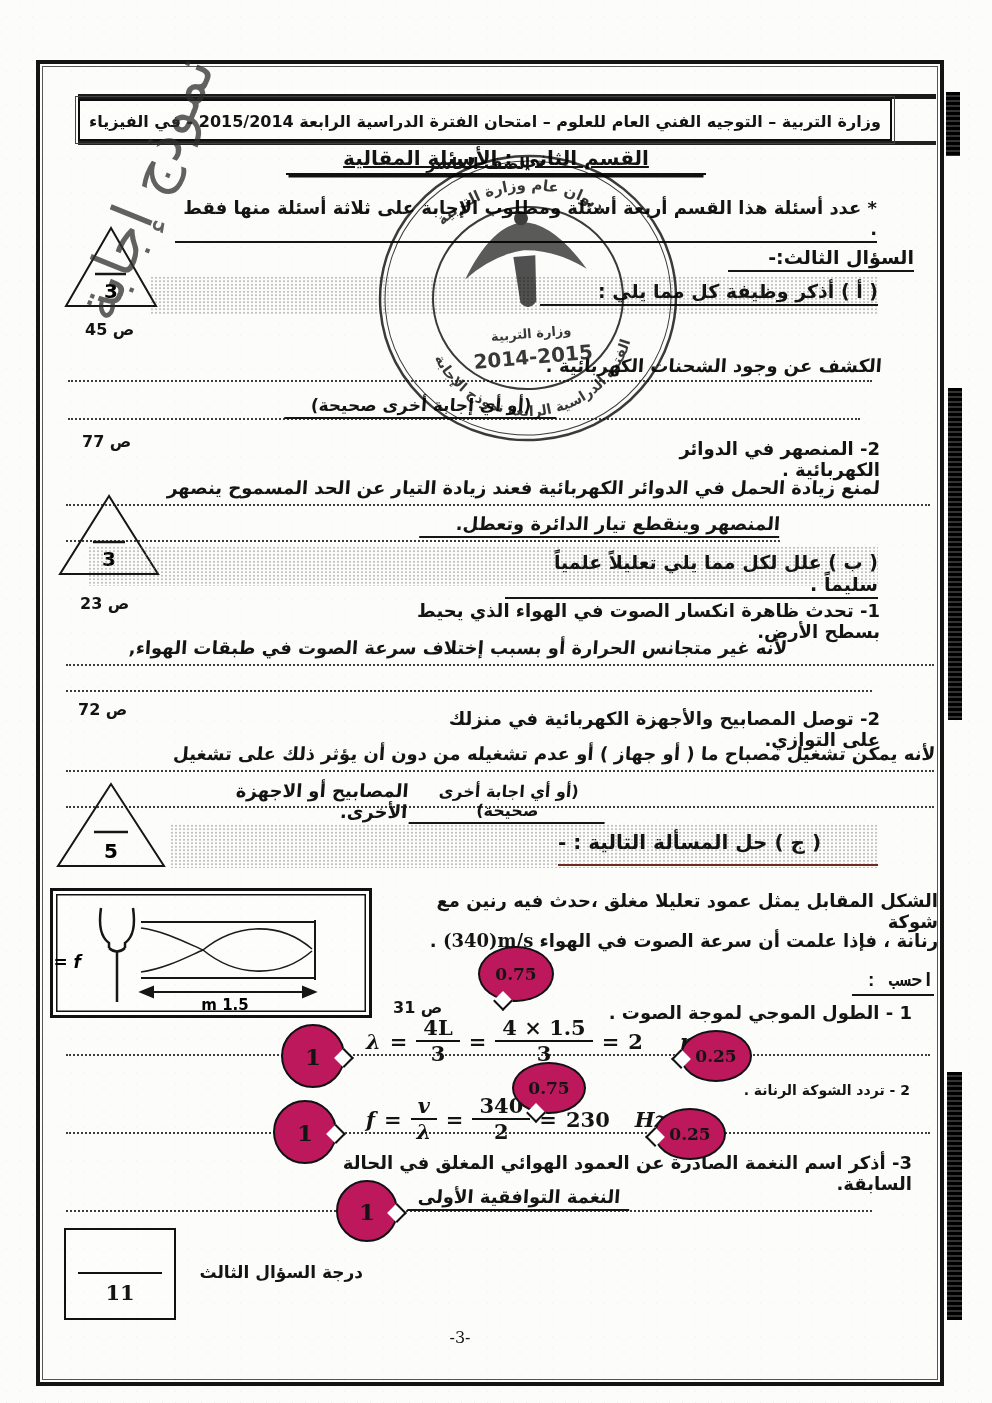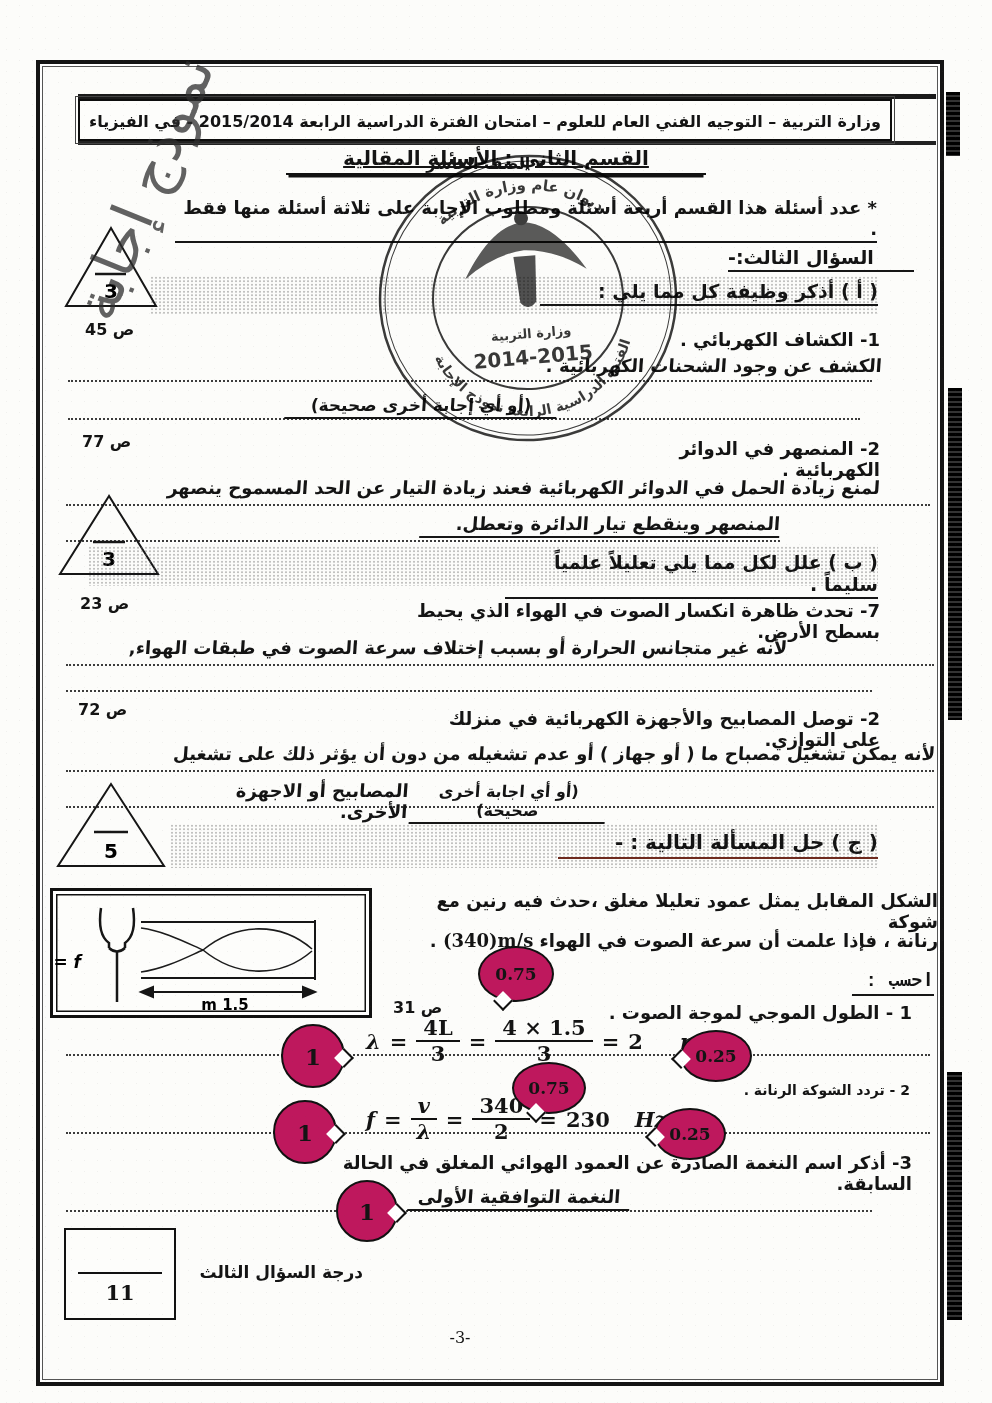--- a/index.html
+++ b/index.html
@@ -50,33 +50,32 @@
        line-height:42px;font-size:16px;text-align:center;padding:0 8px;background:#fdfdfb;">وزارة التربية – التوجيه الفني العام للعلوم – امتحان الفترة الدراسية الرابعة 2015/2014 - في الفيزياء – الصف العاشر</div>
 
   <div class="abs" style="left:-40px;top:150px;width:380px;height:80px;transform:rotate(-68deg);
        font-size:58px;color:#2e2e2e;opacity:.75;text-align:center;z-index:9;">نموذج إجابة</div>
 
   <div class="abs ar" style="left:286px;top:146px;width:420px;text-align:center;font-size:20px;
        border-bottom:2.5px solid #111;box-shadow:0 5px 0 -2.5px #111;padding-bottom:3px;text-decoration:underline;">القسم الثاني : الأسئلة المقالية</div>
 
   <div class="abs ar uline" style="left:175px;top:197px;width:702px;text-align:right;font-size:18px;">* عدد أسئلة هذا القسم أربعة أسئلة ومطلوب الإجابة على ثلاثة أسئلة منها فقط .</div>
 
-  <div class="abs ar uline" style="left:728px;top:246px;width:186px;text-align:left;font-size:19px;">السؤال الثالث:-</div>
+  <div class="abs ar uline" style="left:728px;top:246px;width:186px;text-align:right;font-size:19px;">السؤال الثالث:-</div>
 
   <div class="abs band" style="left:150px;top:276px;width:728px;height:38px;"></div>
   <div class="abs ar uline" style="left:540px;top:280px;width:338px;text-align:right;font-size:19px;">( أ ) أذكر وظيفة كل مما يلي :</div>
 
   <svg class="abs" style="left:62px;top:224px;" width="98" height="86">
     <polygon points="49,4 4,82 94,82" fill="none" stroke="#161616" stroke-width="2"></polygon>
     <line x1="33" y1="50" x2="64" y2="50" stroke="#161616" stroke-width="2.5"></line>
     <text x="49" y="74" text-anchor="middle" font-size="20" font-weight="bold">3</text>
   </svg>
 
   <div class="abs pg" style="left:85px;top:320px;">ص 45</div>
-  <div class="abs ar" style="left:560px;top:329px;width:320px;text-align:right;font-size:18px;">1- الكشاف الكهربائي .</div>
 
   <div class="abs dots" style="left:68px;top:380px;width:804px;"></div>
   <div class="abs ar hand" style="left:430px;top:355px;width:452px;text-align:right;font-size:18px;z-index:11;">الكشف عن وجود الشحنات الكهربائية .</div>
 
   <div class="abs dots" style="left:68px;top:418px;width:792px;"></div>
   <div class="abs ar hand uline" style="left:285px;top:395px;width:272px;text-align:center;font-size:17px;z-index:11;">(أو أي إجابة أخرى صحيحة)</div>
 
   <div class="abs pg" style="left:82px;top:432px;">ص 77</div>
   <div class="abs ar" style="left:592px;top:438px;width:288px;text-align:right;font-size:18px;">2- المنصهر في الدوائر الكهربائية .</div>
 
@@ -89,21 +88,21 @@
   <svg class="abs" style="left:56px;top:492px;" width="106" height="86">
     <polygon points="53,4 4,82 102,82" fill="none" stroke="#161616" stroke-width="2"></polygon>
     <line x1="37" y1="50" x2="69" y2="50" stroke="#161616" stroke-width="2.5"></line>
     <text x="53" y="74" text-anchor="middle" font-size="20" font-weight="bold">3</text>
   </svg>
 
   <div class="abs band" style="left:88px;top:546px;width:790px;height:40px;"></div>
   <div class="abs ar uline" style="left:505px;top:551px;width:373px;text-align:right;font-size:19px;">( ب ) علل لكل مما يلي تعليلاً علمياً سليماً .</div>
 
   <div class="abs pg" style="left:80px;top:594px;">ص 23</div>
-  <div class="abs ar" style="left:398px;top:600px;width:482px;text-align:right;font-size:18px;">7- تحدث ظاهرة انكسار الصوت في الهواء الذي يحيط بسطح الأرض.</div>
+  <div class="abs ar" style="left:398px;top:600px;width:482px;text-align:right;font-size:18px;">1- تحدث ظاهرة انكسار الصوت في الهواء الذي يحيط بسطح الأرض.</div>
 
   <div class="abs dots" style="left:66px;top:664px;width:868px;"></div>
   <div class="abs ar hand" style="left:105px;top:637px;width:682px;text-align:right;font-size:18px;z-index:11;">لأنه غير متجانس الحرارة أو بسبب إختلاف سرعة الصوت في طبقات الهواء,</div>
 
   <div class="abs dots" style="left:66px;top:690px;width:806px;"></div>
 
   <div class="abs pg" style="left:78px;top:700px;">ص 72</div>
   <div class="abs ar" style="left:420px;top:708px;width:460px;text-align:right;font-size:18px;">2- توصل المصابيح والأجهزة الكهربائية في منزلك على التوازي.</div>
 
   <div class="abs dots" style="left:66px;top:770px;width:868px;"></div>
@@ -113,22 +112,22 @@
   <div class="abs ar hand" style="left:178px;top:780px;width:230px;text-align:right;font-size:18px;z-index:11;">المصابيح أو الاجهزة الأخرى.</div>
   <div class="abs ar hand uline" style="left:410px;top:782px;width:196px;text-align:center;font-size:16px;z-index:11;">(أو أي اجابة أخرى صحيحة)</div>
 
   <svg class="abs" style="left:54px;top:780px;" width="114" height="90">
     <polygon points="57,4 4,86 110,86" fill="none" stroke="#161616" stroke-width="2"></polygon>
     <line x1="40" y1="52" x2="74" y2="52" stroke="#161616" stroke-width="2.5"></line>
     <text x="57" y="78" text-anchor="middle" font-size="20" font-weight="bold">5</text>
   </svg>
 
   <div class="abs band" style="left:170px;top:824px;width:708px;height:44px;"></div>
-  <div class="abs ar" style="left:558px;top:830px;width:320px;text-align:right;font-size:20px;
-       border-bottom:2.5px solid #6e2a1e;padding-bottom:3px;">( ج ) حل المسألة التالية : -</div>
+  <div class="abs ar" style="left:558px;top:830px;width:320px;text-align:left;font-size:20px;
+       border-bottom:2.5px solid #6e2a1e;padding-bottom:10px;">( ج ) حل المسألة التالية : -</div>
 
   <div class="abs" style="left:50px;top:888px;width:322px;height:130px;border:3px solid #111;
        box-shadow:inset 0 0 0 3px #fff,inset 0 0 0 4.5px #111;background:#fdfdfb;z-index:11;">
     <svg width="316" height="122" style="position:absolute;left:0;top:1px;">
 
       <g stroke="#161616" stroke-width="2.5" fill="none">
         <path d="M48,16 C45,36 49,46 56,51 L56,56"></path>
         <path d="M80,16 C83,36 79,46 72,51 L72,56"></path>
         <path d="M56,56 Q64,63 72,56"></path>
         <line x1="64" y1="60" x2="64" y2="110"></line>

